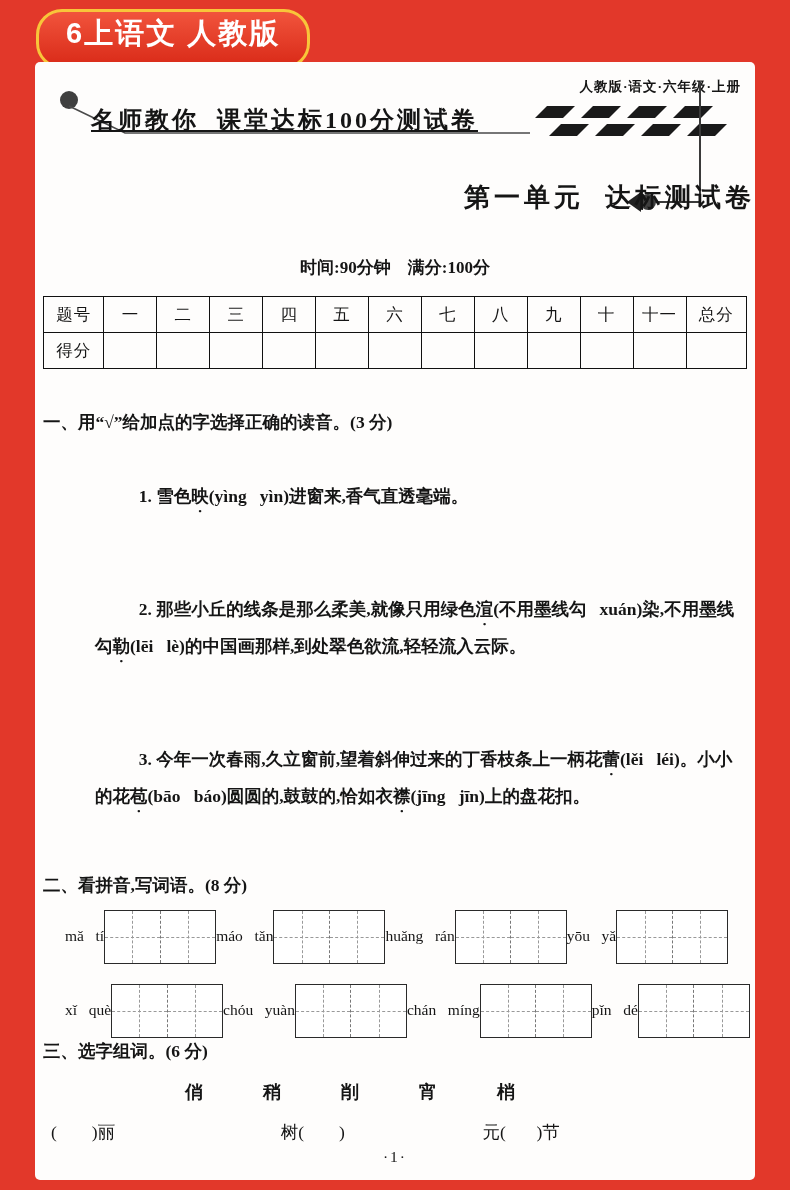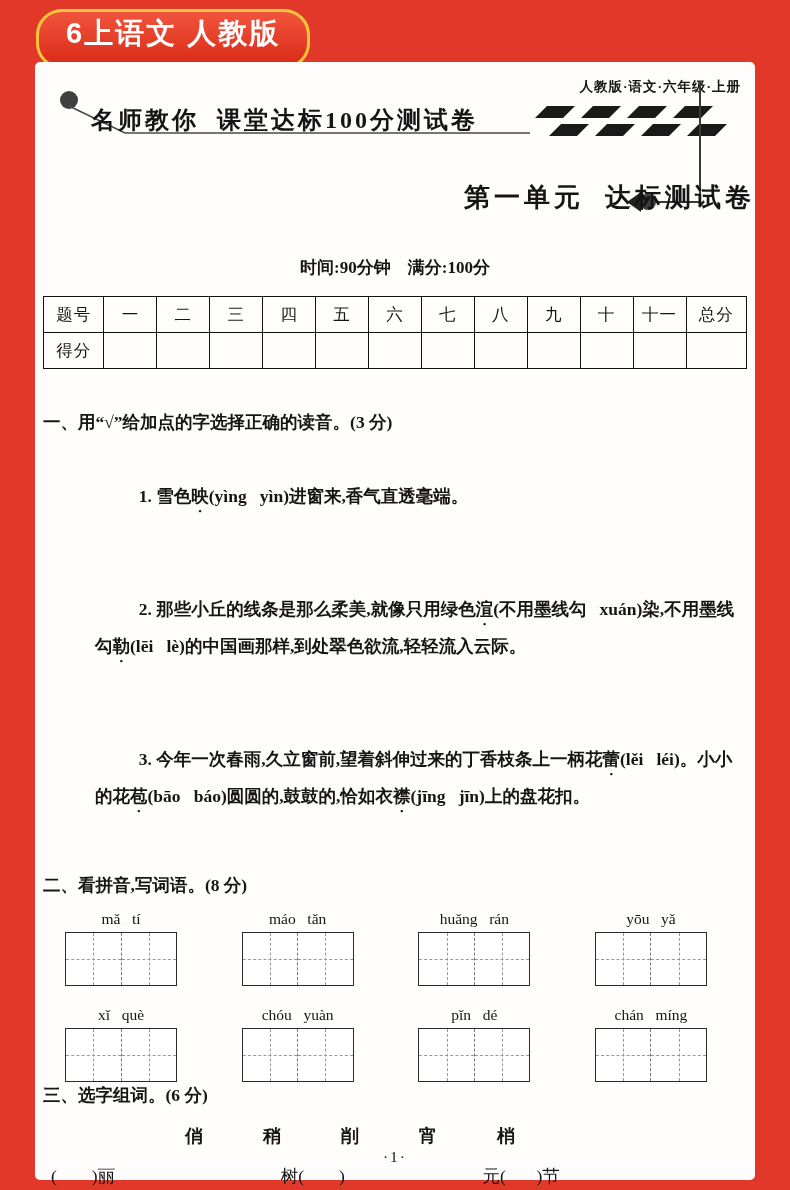--- a/index.html
+++ b/index.html
@@ -26,21 +26,21 @@
     position:absolute; top:62px; left:35px; width:720px; height:1118px;
     background:#fefdfc; border-radius:5px;
   }
   .edition-label {
     position:absolute; top:16px; right:14px;
     font-size:13.5px; font-weight:bold; letter-spacing:1px;
   }
   .deco { position:absolute; top:18px; left:0; width:720px; height:170px; pointer-events:none; }
   .series-title {
     position:absolute; top:42px; left:56px;
-    font-size:24px; font-weight:bold; letter-spacing:3px; white-space:pre;
+    font-size:24px; font-weight:bold; letter-spacing:3px; white-space:pre;text-decoration:underline;
   }
   .main-title {
     position:absolute; top:118px; left:0; width:100%;
     text-align:right; font-size:26px; font-weight:bold; letter-spacing:4px; white-space:pre;
   }
   .subtitle {
     position:absolute; top:194px; left:0; width:100%;
     text-align:center; font-size:17px; font-weight:bold; white-space:pre;
   }
   .flow { position:absolute; top:234px; left:0; width:100%; padding:0 8px; }
@@ -62,21 +62,21 @@
   .q-item.first { margin-top:10px; }
   .dotted {
     -webkit-text-emphasis:filled dot; -webkit-text-emphasis-position:under right;
     text-emphasis:filled dot; text-emphasis-position:under right;
   }
   .pin-row {
     display:flex; justify-content:space-between;
     padding-left:22px; padding-right:40px; margin-top:18px;
   }
   .pin-row.first { margin-top:10px; }
-  .pword { display:flex; flex-direction:column; align-items:center; }
+  .pword { display:flex; align-items:center; }
   .pin-label { font-size:15.5px; white-space:pre; line-height:22px; }
   .pbox {
     display:flex; width:112px; height:54px;
     border:1.6px solid #2a2a2a; background:#fff; margin-top:2px;
   }
   .pcell { flex:1; position:relative; }
   .pcell + .pcell { border-left:1px dashed #777; }
   .pcell::before {
     content:""; position:absolute; left:0; right:0; top:50%;
     border-top:1px dashed #999;
@@ -226,28 +226,28 @@
               </div>
           </div>
           <div class="pword">
             <div class="pin-label">chóu   yuàn</div>
             <div class="pbox">
                 <div class="pcell"></div>
                 <div class="pcell"></div>
               </div>
           </div>
           <div class="pword">
+            <div class="pin-label">chán   míng</div>
+            <div class="pbox">
+                <div class="pcell"></div>
+                <div class="pcell"></div>
+              </div>
+          </div>
+          <div class="pword">
             <div class="pin-label">pǐn   dé</div>
-            <div class="pbox">
-                <div class="pcell"></div>
-                <div class="pcell"></div>
-              </div>
-          </div>
-          <div class="pword">
-            <div class="pin-label">chán   míng</div>
             <div class="pbox">
                 <div class="pcell"></div>
                 <div class="pcell"></div>
               </div>
           </div>
         </div>
       </div>
 
       <div>
         <div class="sec-h mt-s3">三、选字组词。(6 分)</div>

